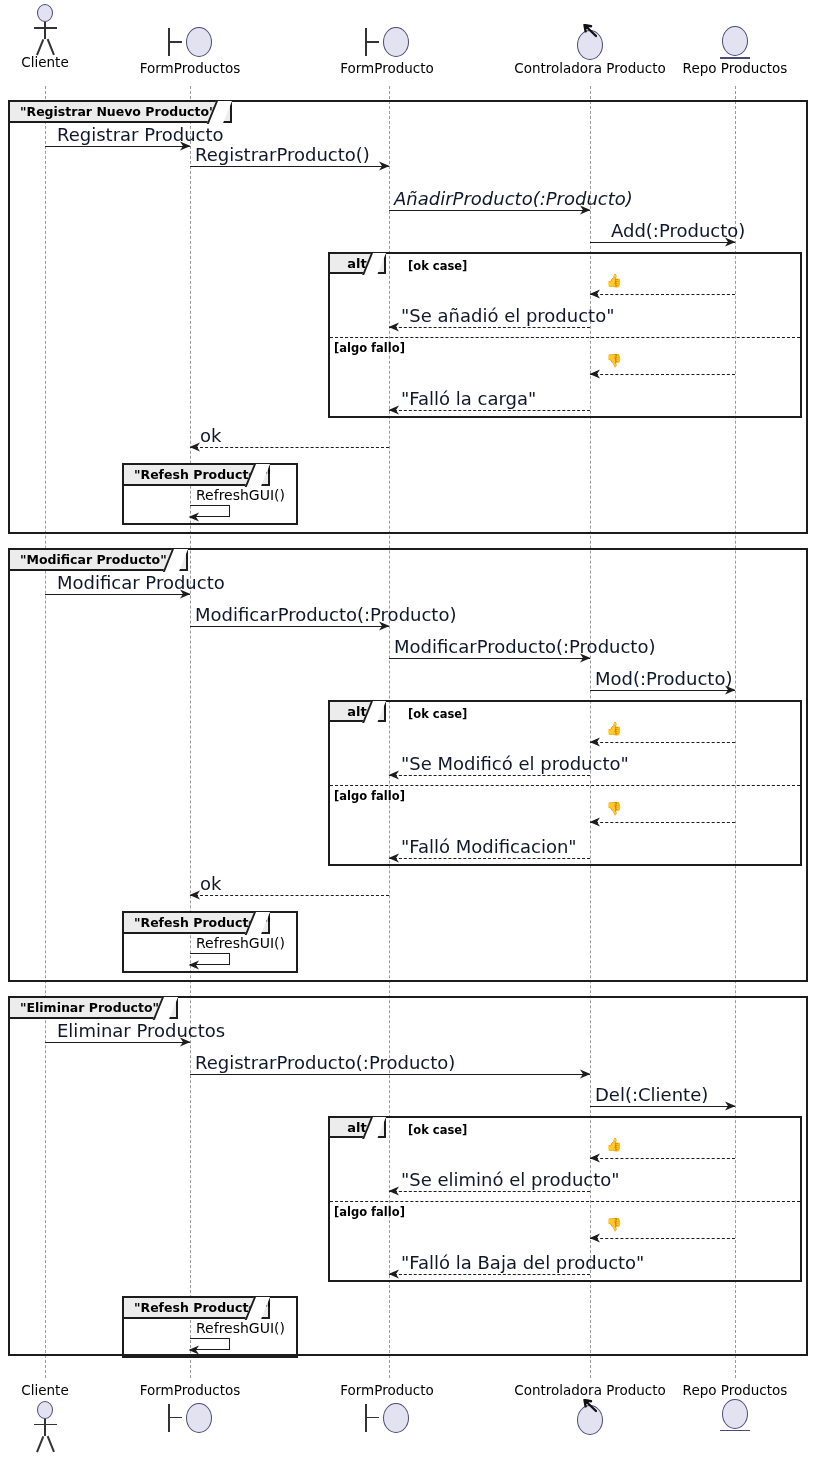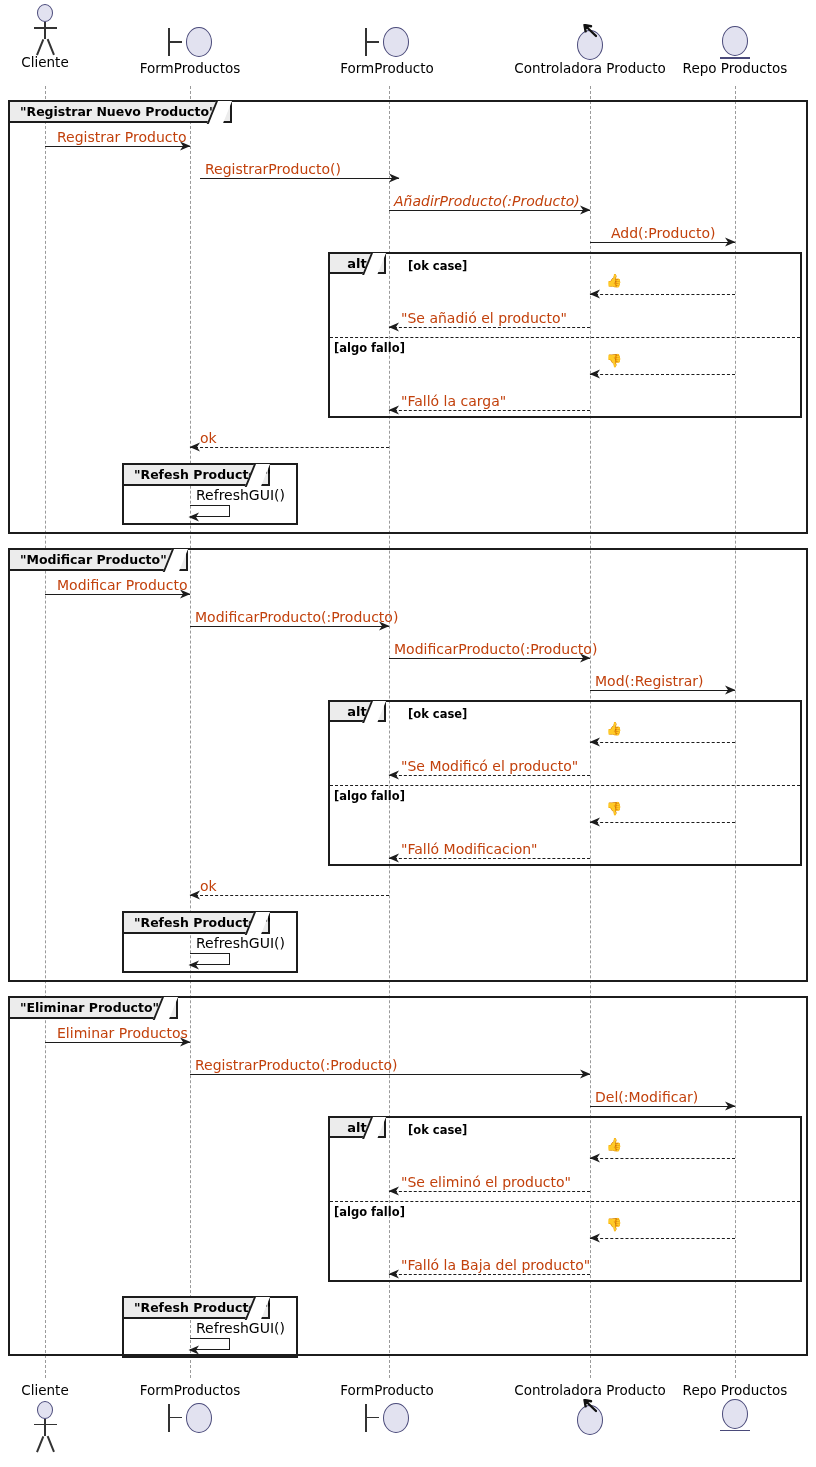--- a/index.html
+++ b/index.html
@@ -46,21 +46,21 @@
     font-size:13px;font-weight:bold;left:0;top:0;box-sizing:border-box;}
   .alt-kw .notch{position:absolute;right:-2px;top:-1px;width:13px;height:22px;background:#fff;
     border-left:2px solid #1c1c1c;transform:skewX(-22deg);transform-origin:top left;}
   .guard{position:absolute;font-size:11.5px;font-weight:bold;color:#000;white-space:nowrap;}
   .divider{position:absolute;border-top:1.4px dashed #1c1c1c;}
 
   
   .msg{position:absolute;height:1px;}
   .msg .line{position:absolute;left:0;top:0;width:100%;height:0;border-top:1.4px solid #1c1c1c;}
   .msg.dashed .line{border-top:1.4px dashed #1c1c1c;}
-  .msg .lbl{position:absolute;bottom:3px;font-size:14px;color:#c2410c;white-space:nowrap;line-height:1;}
+  .msg .lbl{position:absolute;bottom:3px;font-size:18px;color:#0f172a;white-space:nowrap;line-height:1;}
   .msg .head{position:absolute;top:-6px;width:12px;height:12px;}
 
   .selfmsg{position:absolute;}
   .selfmsg .top{position:absolute;left:0;top:0;height:0;width:100%;border-top:1.4px solid #1c1c1c;}
   .selfmsg .right{position:absolute;right:0;top:0;width:0;height:100%;border-left:1.4px solid #1c1c1c;}
   .selfmsg .bot{position:absolute;left:0;bottom:0;height:0;width:100%;border-top:1.4px solid #1c1c1c;}
   .selfmsg .lbl{position:absolute;left:6px;top:-17px;font-size:14px;white-space:nowrap;line-height:1;}
   .selfmsg .head{position:absolute;left:-2px;bottom:-6px;width:12px;height:12px;}
 
   .thumb{position:absolute;font-size:13px;line-height:1;color:#222;}
@@ -141,21 +141,21 @@
   </div>
 
   <div class="msg" style="left:45px;top:146px;width:145px;">
     <div class="line"></div>
     <div class="lbl" style="left:12px;">Registrar Producto</div>
     <svg class="head" style="right:-1px;" viewBox="0 0 12 12">
         <path d="M1 1.5 L11.5 6 L1 10.5 L4 6 Z" fill="#1c1c1c"></path>
       </svg>
   </div>
 
-  <div class="msg" style="left:190px;top:178px;width:199px;margin-left:10px;">
+  <div class="msg" style="left:190px;top:166px;width:199px;">
     <div class="line"></div>
     <div class="lbl" style="left:5px;">RegistrarProducto()</div>
     <svg class="head" style="right:-1px;" viewBox="0 0 12 12">
         <path d="M1 1.5 L11.5 6 L1 10.5 L4 6 Z" fill="#1c1c1c"></path>
       </svg>
   </div>
 
   <div class="msg" style="left:389px;top:210px;width:201px;">
     <div class="line"></div>
     <div class="lbl" style="left:5px;font-style:italic;">AñadirProducto(:Producto)</div>
@@ -264,21 +264,21 @@
   <div class="msg" style="left:389px;top:658px;width:201px;">
     <div class="line"></div>
     <div class="lbl" style="left:5px;">ModificarProducto(:Producto)</div>
     <svg class="head" style="right:-1px;" viewBox="0 0 12 12">
         <path d="M1 1.5 L11.5 6 L1 10.5 L4 6 Z" fill="#1c1c1c"></path>
       </svg>
   </div>
 
   <div class="msg" style="left:590px;top:690px;width:145px;">
     <div class="line"></div>
-    <div class="lbl" style="left:5px;">Mod(:Registrar)</div>
+    <div class="lbl" style="left:5px;">Mod(:Producto)</div>
     <svg class="head" style="right:-1px;" viewBox="0 0 12 12">
         <path d="M1 1.5 L11.5 6 L1 10.5 L4 6 Z" fill="#1c1c1c"></path>
       </svg>
   </div>
 
   <div class="frag" style="left:328px;top:700px;width:474px;height:166px;">
     <div class="alt-kw">
       <span>alt</span>
         <span class="notch"></span>
     </div>
@@ -361,21 +361,21 @@
   <div class="msg" style="left:190px;top:1074px;width:400px;">
     <div class="line"></div>
     <div class="lbl" style="left:5px;">RegistrarProducto(:Producto)</div>
     <svg class="head" style="right:-1px;" viewBox="0 0 12 12">
         <path d="M1 1.5 L11.5 6 L1 10.5 L4 6 Z" fill="#1c1c1c"></path>
       </svg>
   </div>
 
   <div class="msg" style="left:590px;top:1106px;width:145px;">
     <div class="line"></div>
-    <div class="lbl" style="left:5px;">Del(:Modificar)</div>
+    <div class="lbl" style="left:5px;">Del(:Cliente)</div>
     <svg class="head" style="right:-1px;" viewBox="0 0 12 12">
         <path d="M1 1.5 L11.5 6 L1 10.5 L4 6 Z" fill="#1c1c1c"></path>
       </svg>
   </div>
 
   <div class="frag" style="left:328px;top:1116px;width:474px;height:166px;">
     <div class="alt-kw">
       <span>alt</span>
         <span class="notch"></span>
     </div>

